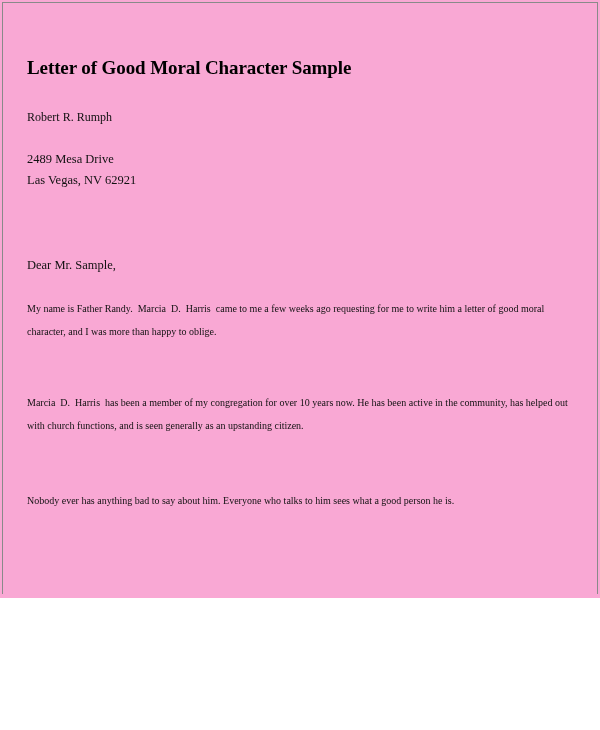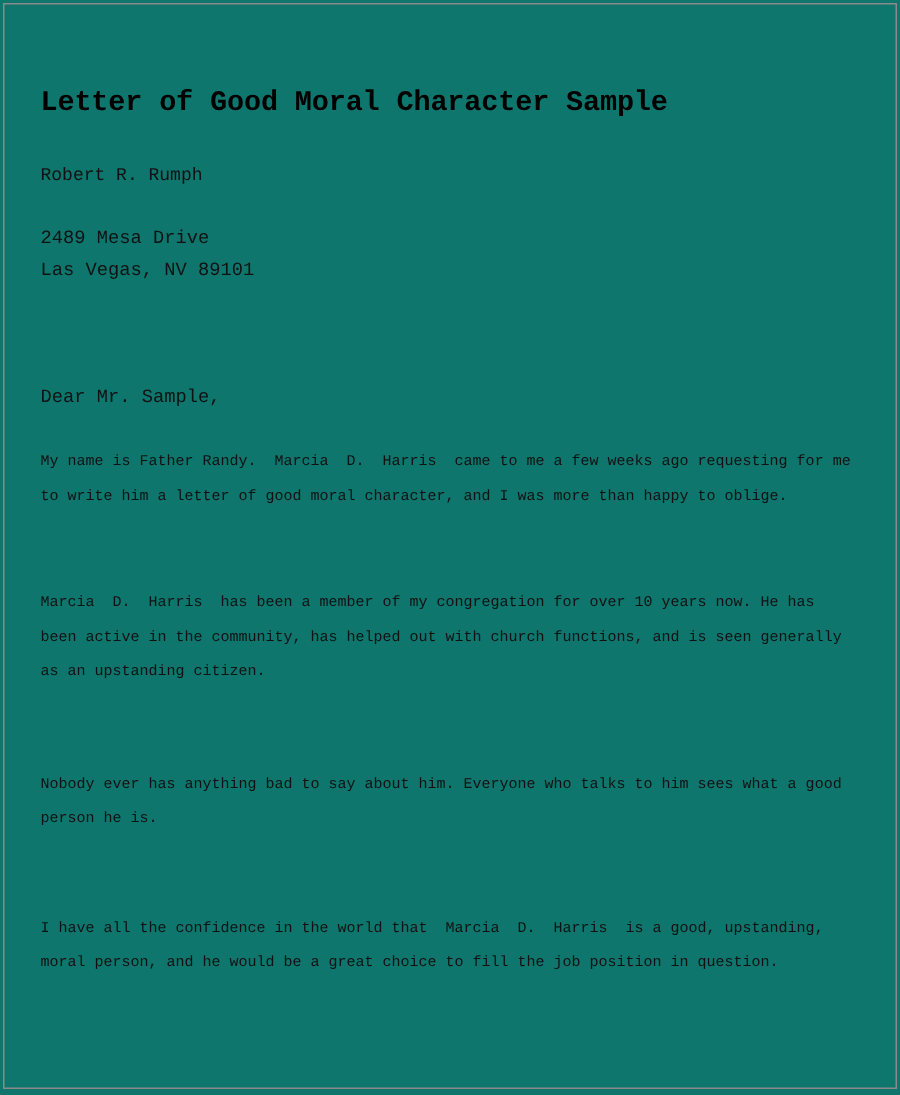--- a/index.html
+++ b/index.html
@@ -4,25 +4,25 @@
 <style>
   html, body {
     margin: 0;
     padding: 0;
     background: #ffffff;
   }
 
   .page {
     position: relative;
     width: 600px;
-    height: 730px;
+    height: 598px;
     box-sizing: border-box;
-    background: #0f766e;
+    background: #f9a8d4;
     overflow: hidden;
-    font-family: Liberation Mono, monospace;
+    font-family: Liberation Serif, serif;
   }
 
   
   .page-border-top,
   .page-border-bottom {
     position: absolute;
     left: 2px;
     right: 2px;
     height: 1px;
     background: #8a8a8a;
@@ -111,27 +111,26 @@
   <div class="page-border-left"></div>
 
   <div class="letter-body">
 
     <h1 class="letter-title">Letter of Good Moral Character Sample</h1>
 
     <p class="sender-name">Robert R. Rumph</p>
 
     <div class="address-block">
       <p class="address-line">2489 Mesa Drive</p>
-      <p class="address-line">Las Vegas, NV 89101</p>
+      <p class="address-line">Las Vegas, NV 62921</p>
     </div>
 
     <p class="salutation">Dear Mr. Sample,</p>
 
     <p class="letter-paragraph para-gap-1">My name is Father Randy.  Marcia  D.  Harris  came to me a few weeks ago requesting for me to write him a letter of good moral character, and I was more than happy to oblige.</p>
 
     <p class="letter-paragraph para-gap-2">Marcia  D.  Harris  has been a member of my congregation for over 10 years now. He has been active in the community, has helped out with church functions, and is seen generally as an upstanding citizen.</p>
 
     <p class="letter-paragraph para-gap-3">Nobody ever has anything bad to say about him. Everyone who talks to him sees what a good person he is.</p>
 
-    <p class="letter-paragraph para-gap-4">I have all the confidence in the world that  Marcia  D.  Harris  is a good, upstanding, moral person, and he would be a great choice to fill the job position in question.</p>
 
   </div>
 </div>
 
 </body></html>

